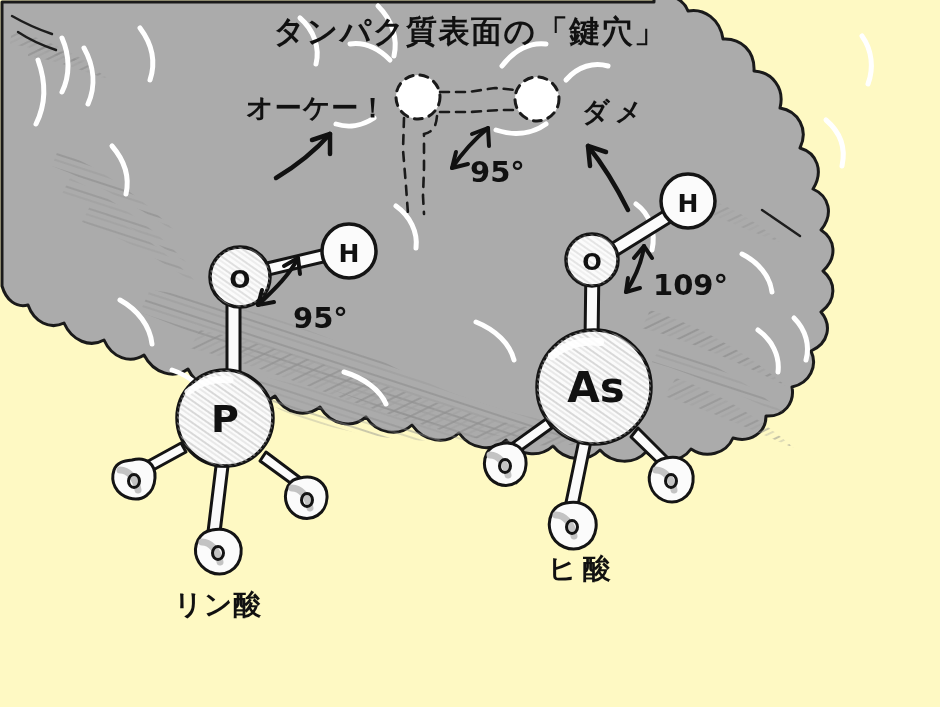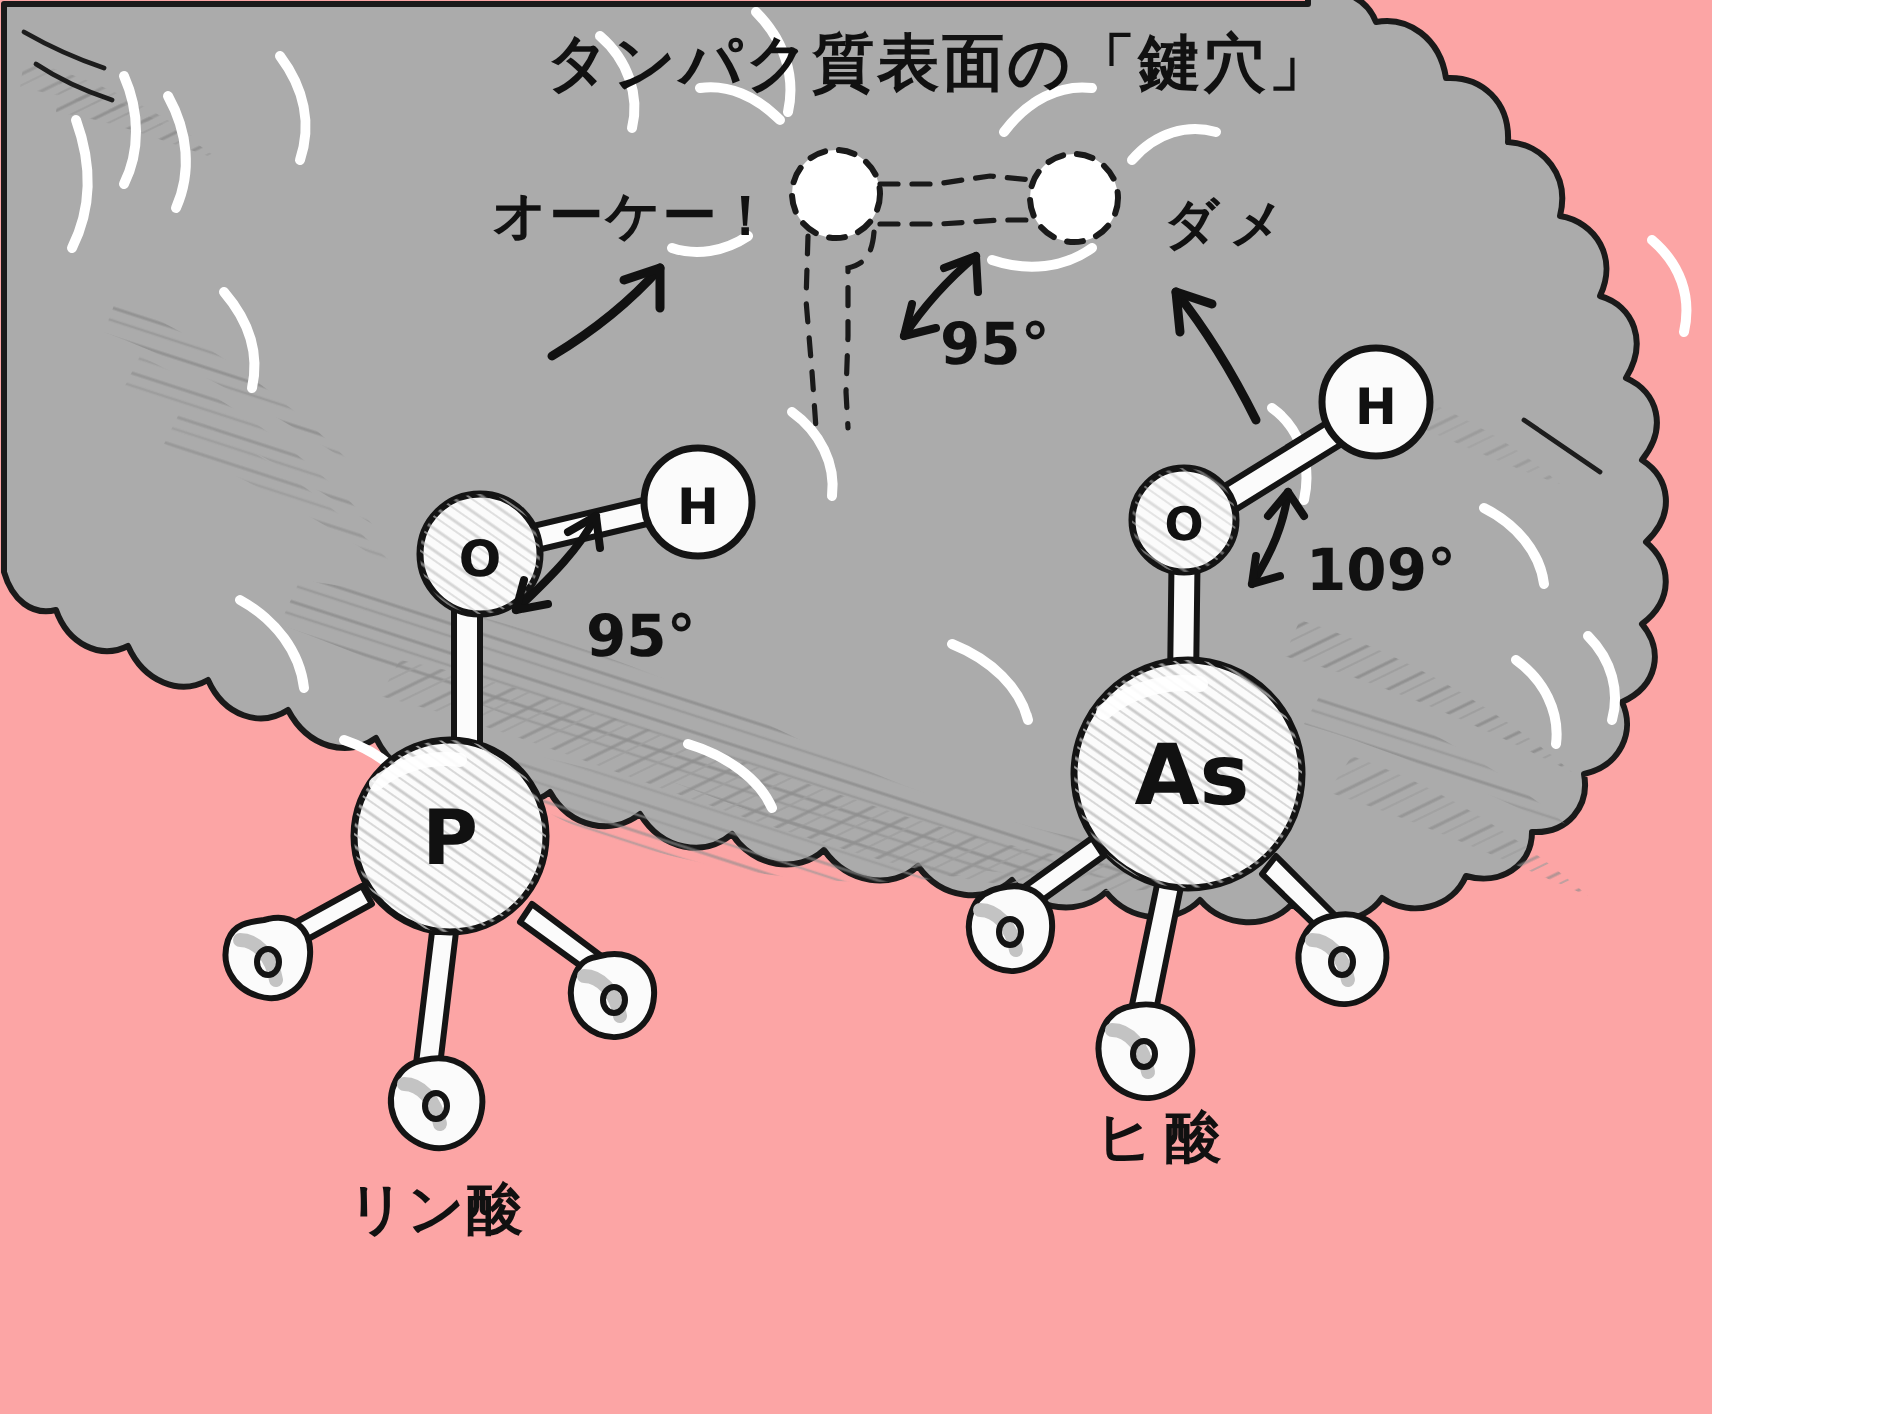--- a/index.html
+++ b/index.html
@@ -5,23 +5,23 @@
   html, body {
     margin: 0;
     padding: 0;
     background: #ffffff;
   }
   body {
     font-family: "DejaVu Sans", sans-serif;
   }
   #stage {
     position: relative;
-    width: 856px;
+    width: 940px;
     height: 707px;
-    background: #fca5a5;
+    background: #fef9c3;
     overflow: hidden;
     text-decoration: underline;
   }
   #art {
     position: absolute;
     left: 0;
     top: 0;
     width: 940px;
     height: 707px;
   }

